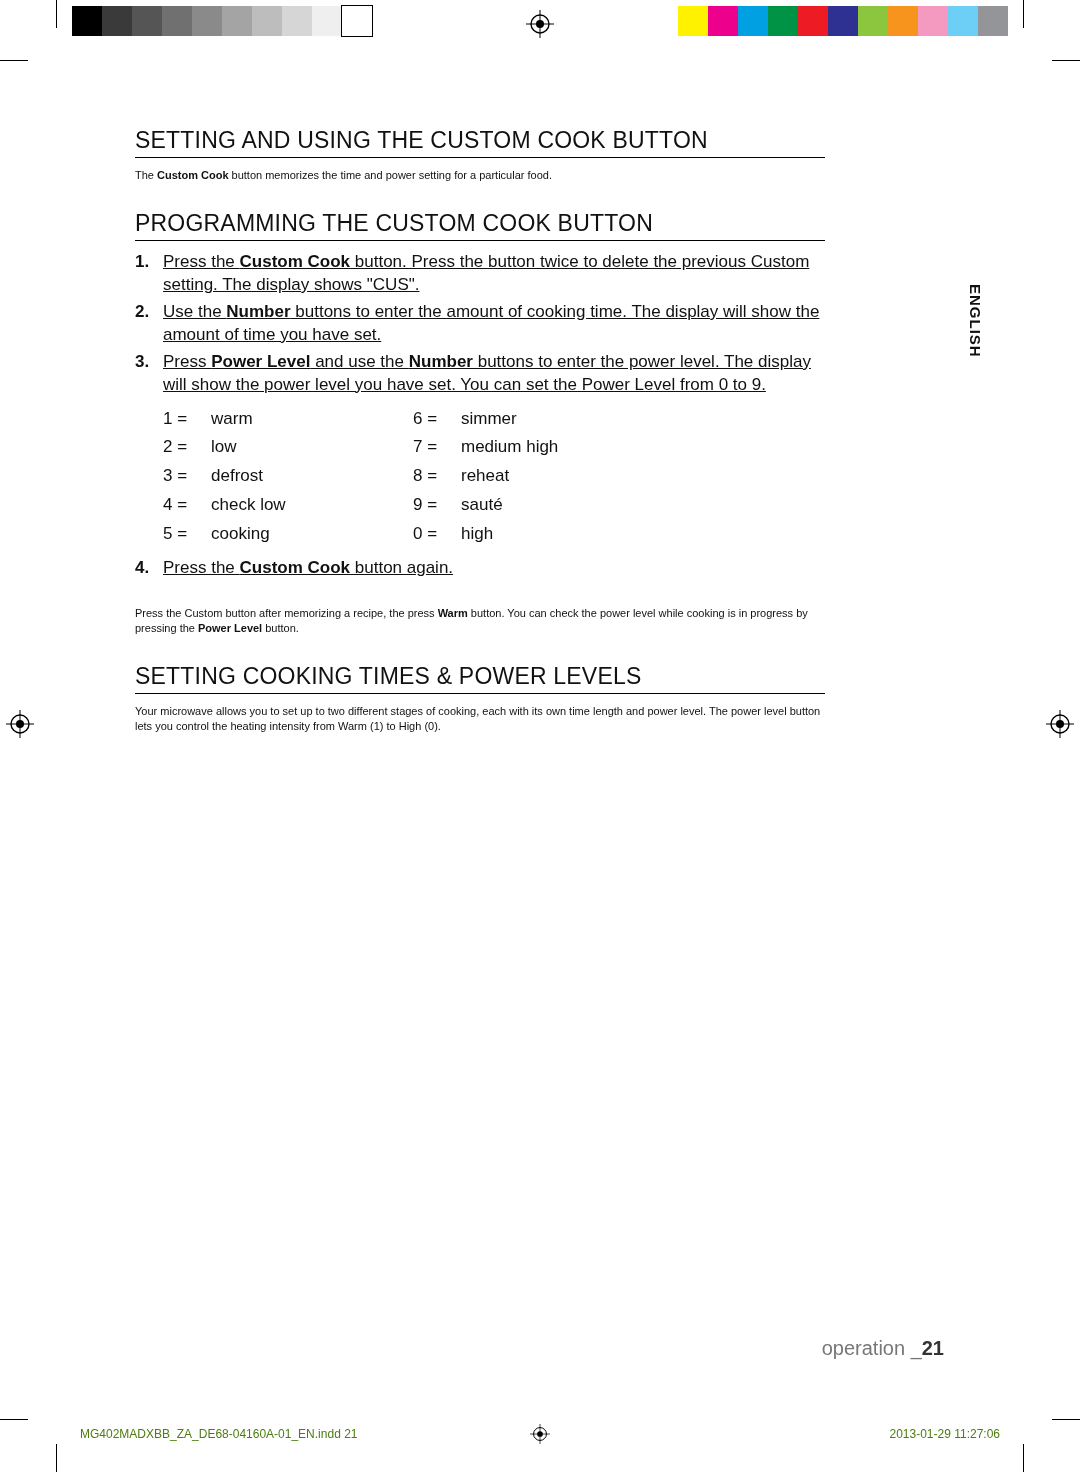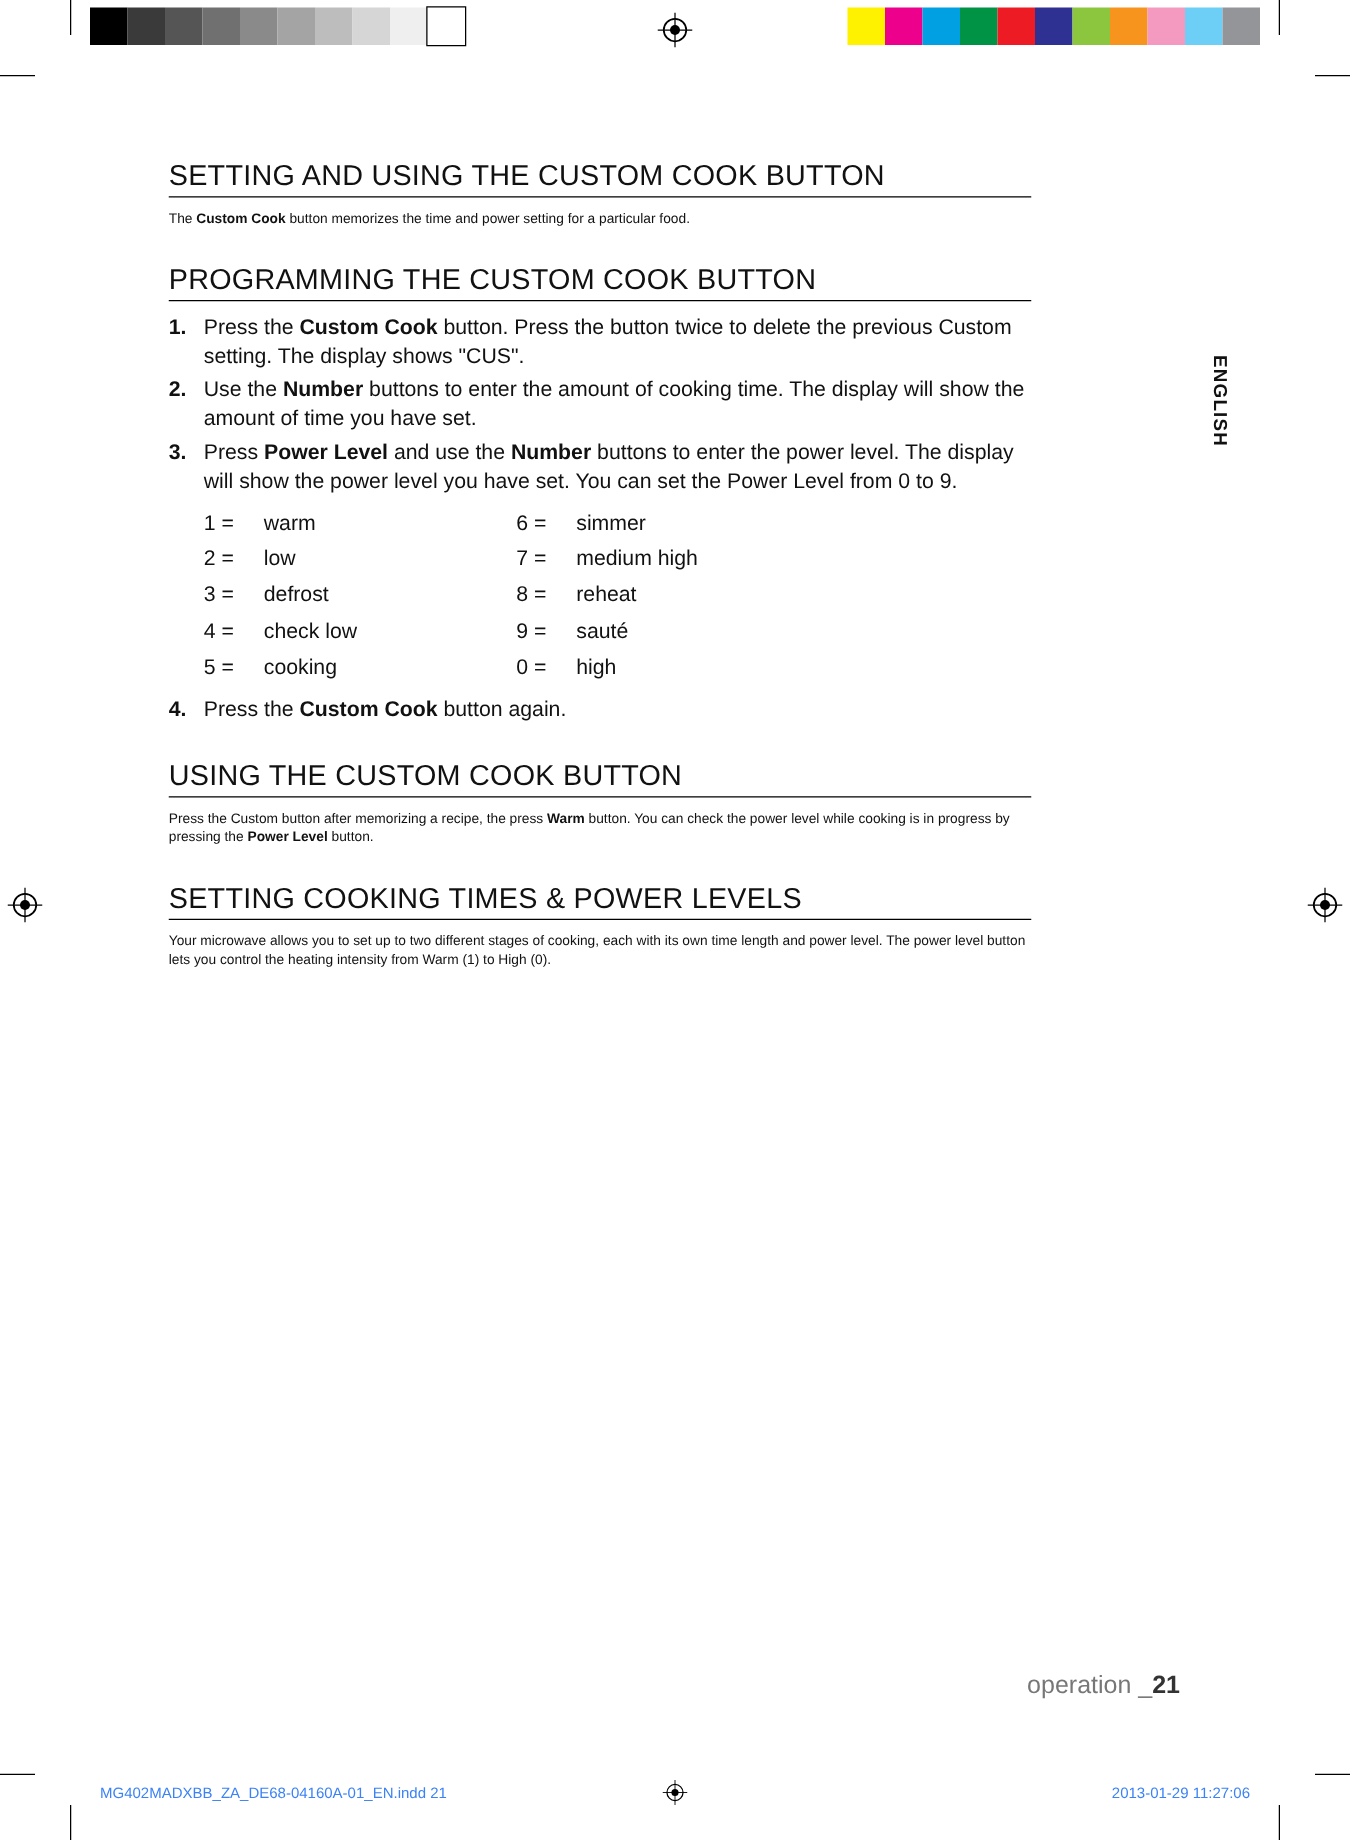--- a/index.html
+++ b/index.html
@@ -91,21 +91,21 @@
   }
   ol.steps li {
     display: flex;
     margin-bottom: 4px;
   }
   ol.steps li .num {
     font-weight: 700;
     width: 28px;
     flex-shrink: 0;
   }
-  ol.steps li .txt { flex: 1; }
+  ol.steps li .txt { flex: 1; text-decoration: underline; }
 
   .power-table {
     margin: 8px 0 8px 28px;
     font-size: 17px;
     line-height: 1.7;
   }
   .power-table .row { display: flex; }
   .power-table .cell-l {
     display: flex;
     width: 250px;
@@ -137,21 +137,21 @@
   }
   .page-footer .pg { color: #333; font-weight: 600; }
 
   
   .imp-bar {
     position: absolute;
     bottom: 28px;
     left: 80px; right: 80px;
     height: 20px;
     font-size: 12px;
-    color: #3b82f6;
+    color: #4d7c0f;
     display: flex;
     justify-content: space-between;
     align-items: center;
   }
   .imp-bar .center-mark {
     position: absolute;
     left: 50%;
     transform: translateX(-50%);
   }
 
@@ -307,21 +307,20 @@
 
     <ol class="steps">
       <li>
         <span class="num">4.</span>
         <span class="txt"><span>Press the </span><span class="b">Custom Cook</span><span> button again.</span></span>
       </li>
     </ol>
   </div>
 
   <div class="section-block">
-    <h2 class="sec">USING THE CUSTOM COOK BUTTON</h2>
     <p class="body">
       <span>Press the Custom button after memorizing a recipe, the press </span><span class="b">Warm</span><span> button. You can check the power level while cooking is in progress by pressing the </span><span class="b">Power Level</span><span> button.</span>
     </p>
   </div>
 
   <div class="section-block">
     <h2 class="sec">SETTING COOKING TIMES &amp; POWER LEVELS</h2>
     <p class="body">Your microwave allows you to set up to two different stages of cooking, each with its own time length and power level. The power level button lets you control the heating intensity from Warm (1) to High (0).</p>
   </div>
 

